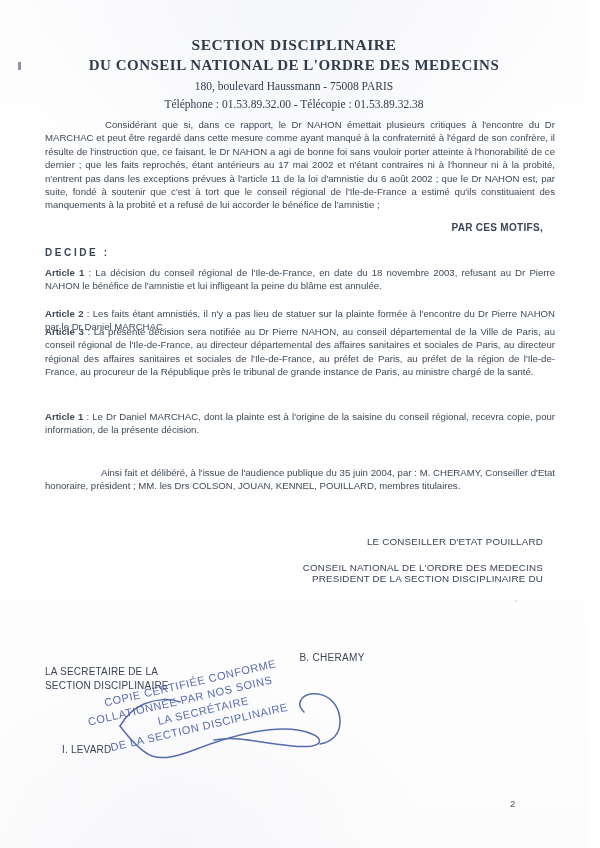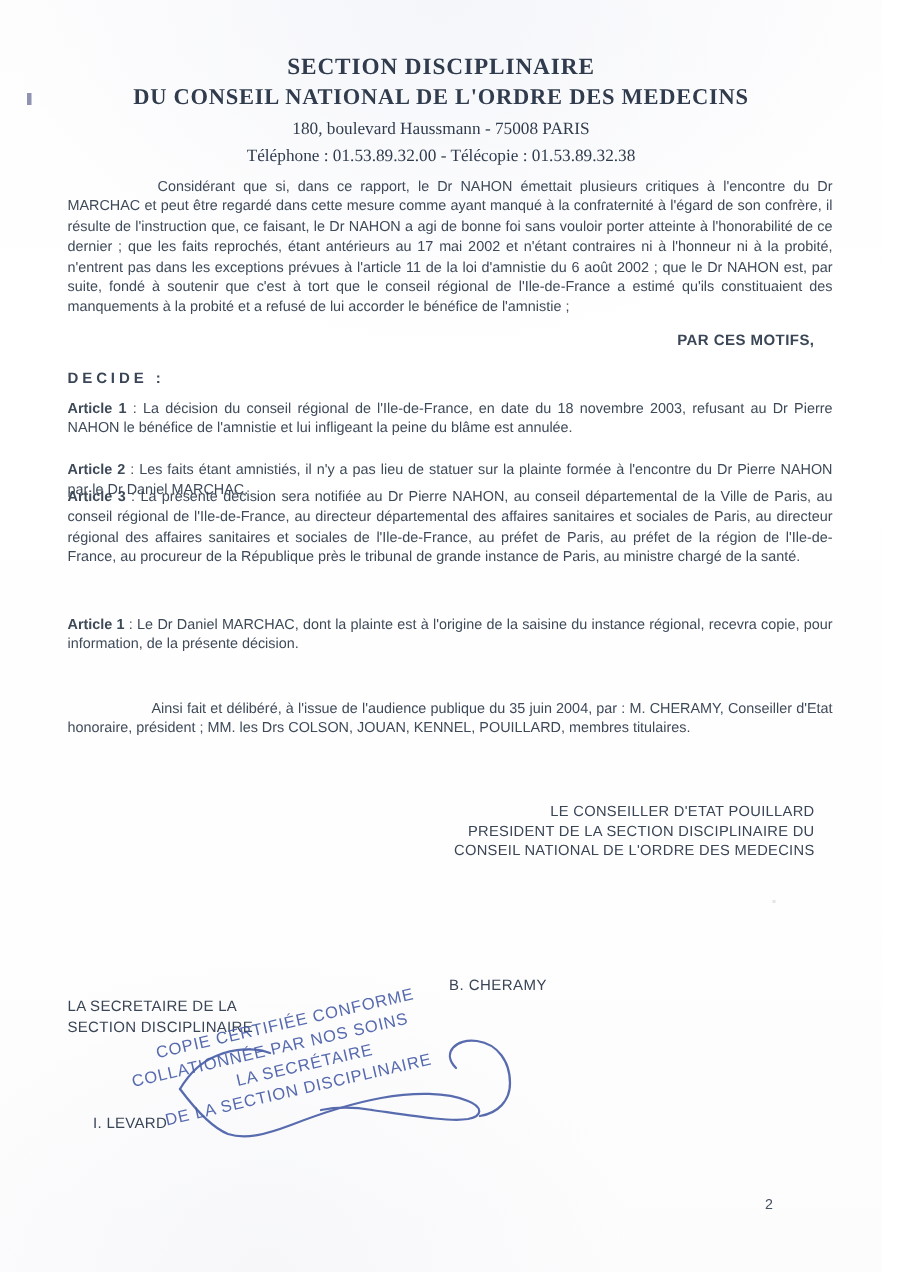--- a/index.html
+++ b/index.html
@@ -203,27 +203,27 @@
 
   <div class="para" style="top:307px;">
     <span class="art-label">Article 2</span><span> : </span><span>Les faits étant amnistiés, il n'y a pas lieu de statuer sur la plainte formée à l'encontre du Dr Pierre NAHON par le Dr Daniel MARCHAC.</span>
   </div>
 
   <div class="para" style="top:325px;">
     <span class="art-label">Article 3</span><span> : </span><span>La présente décision sera notifiée au Dr Pierre NAHON, au conseil départemental de la Ville de Paris, au conseil régional de l'Ile-de-France, au directeur départemental des affaires sanitaires et sociales de Paris, au directeur régional des affaires sanitaires et sociales de l'Ile-de-France, au préfet de Paris, au préfet de la région de l'Ile-de-France, au procureur de la République près le tribunal de grande instance de Paris, au ministre chargé de la santé.</span>
   </div>
 
   <div class="para" style="top:410px;">
-    <span class="art-label">Article 1</span><span> : </span><span>Le Dr Daniel MARCHAC, dont la plainte est à l'origine de la saisine du instance régional, recevra copie, pour information, de la présente décision.</span>
+    <span class="art-label">Article 1</span><span> : </span><span>Le Dr Daniel MARCHAC, dont la plainte est à l'origine de la saisine du conseil régional, recevra copie, pour information, de la présente décision.</span>
   </div>
 
   <div class="para indent2" style="top:466px;">Ainsi fait et délibéré, à l'issue de l'audience publique du 35 juin 2004, par : M. CHERAMY, Conseiller d'Etat honoraire, président ; MM. les Drs COLSON, JOUAN, KENNEL, POUILLARD, membres titulaires.</div>
 
   <div class="sig-title" style="top:535px;">LE CONSEILLER D'ETAT POUILLARD</div>
-  <div class="sig-title" style="top:548px;">PRESIDENT DE LA SECTION DISCIPLINAIRE DU</div>
+  <div class="sig-title" style="top:572px;">PRESIDENT DE LA SECTION DISCIPLINAIRE DU</div>
   <div class="sig-title" style="top:561px;">CONSEIL NATIONAL DE L'ORDRE DES MEDECINS</div>
   <div class="sig-name">B. CHERAMY</div>
 
   <div class="sec-block">
     <div>LA SECRETAIRE DE LA</div>
     <div>SECTION DISCIPLINAIRE</div>
   </div>
   <div class="levard">I. LEVARD</div>
 
   <div class="stamp">

